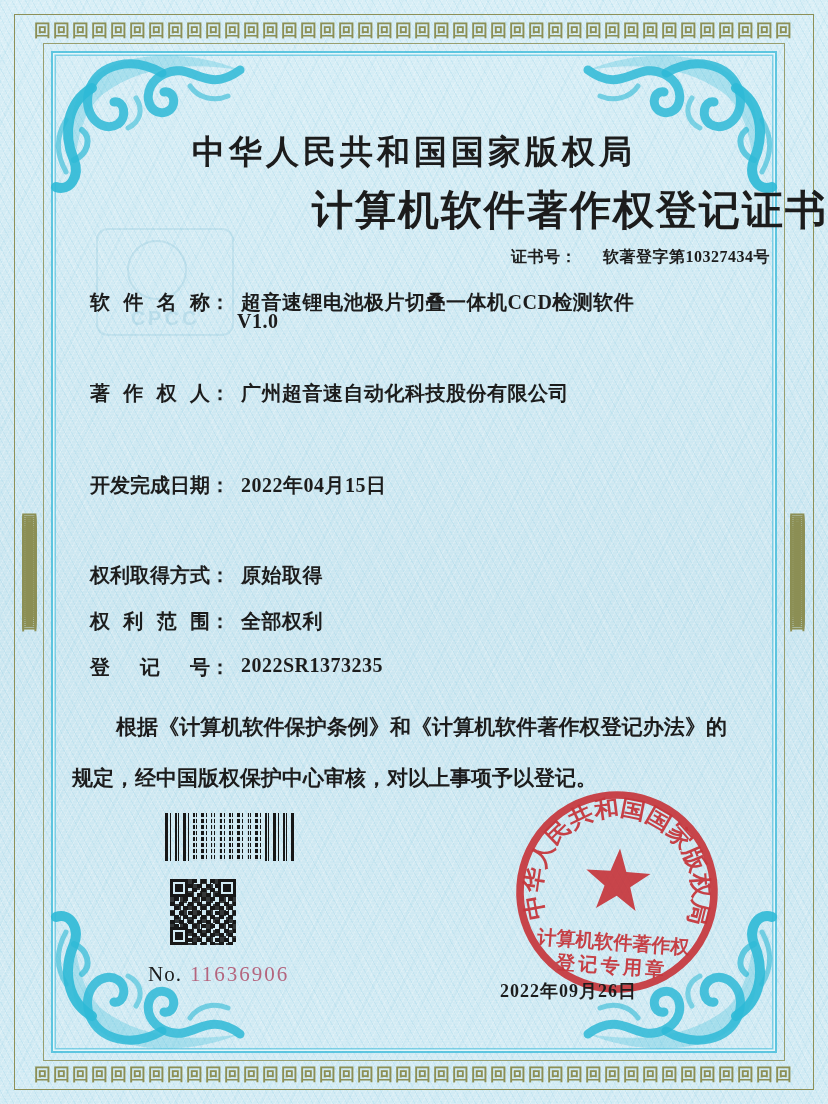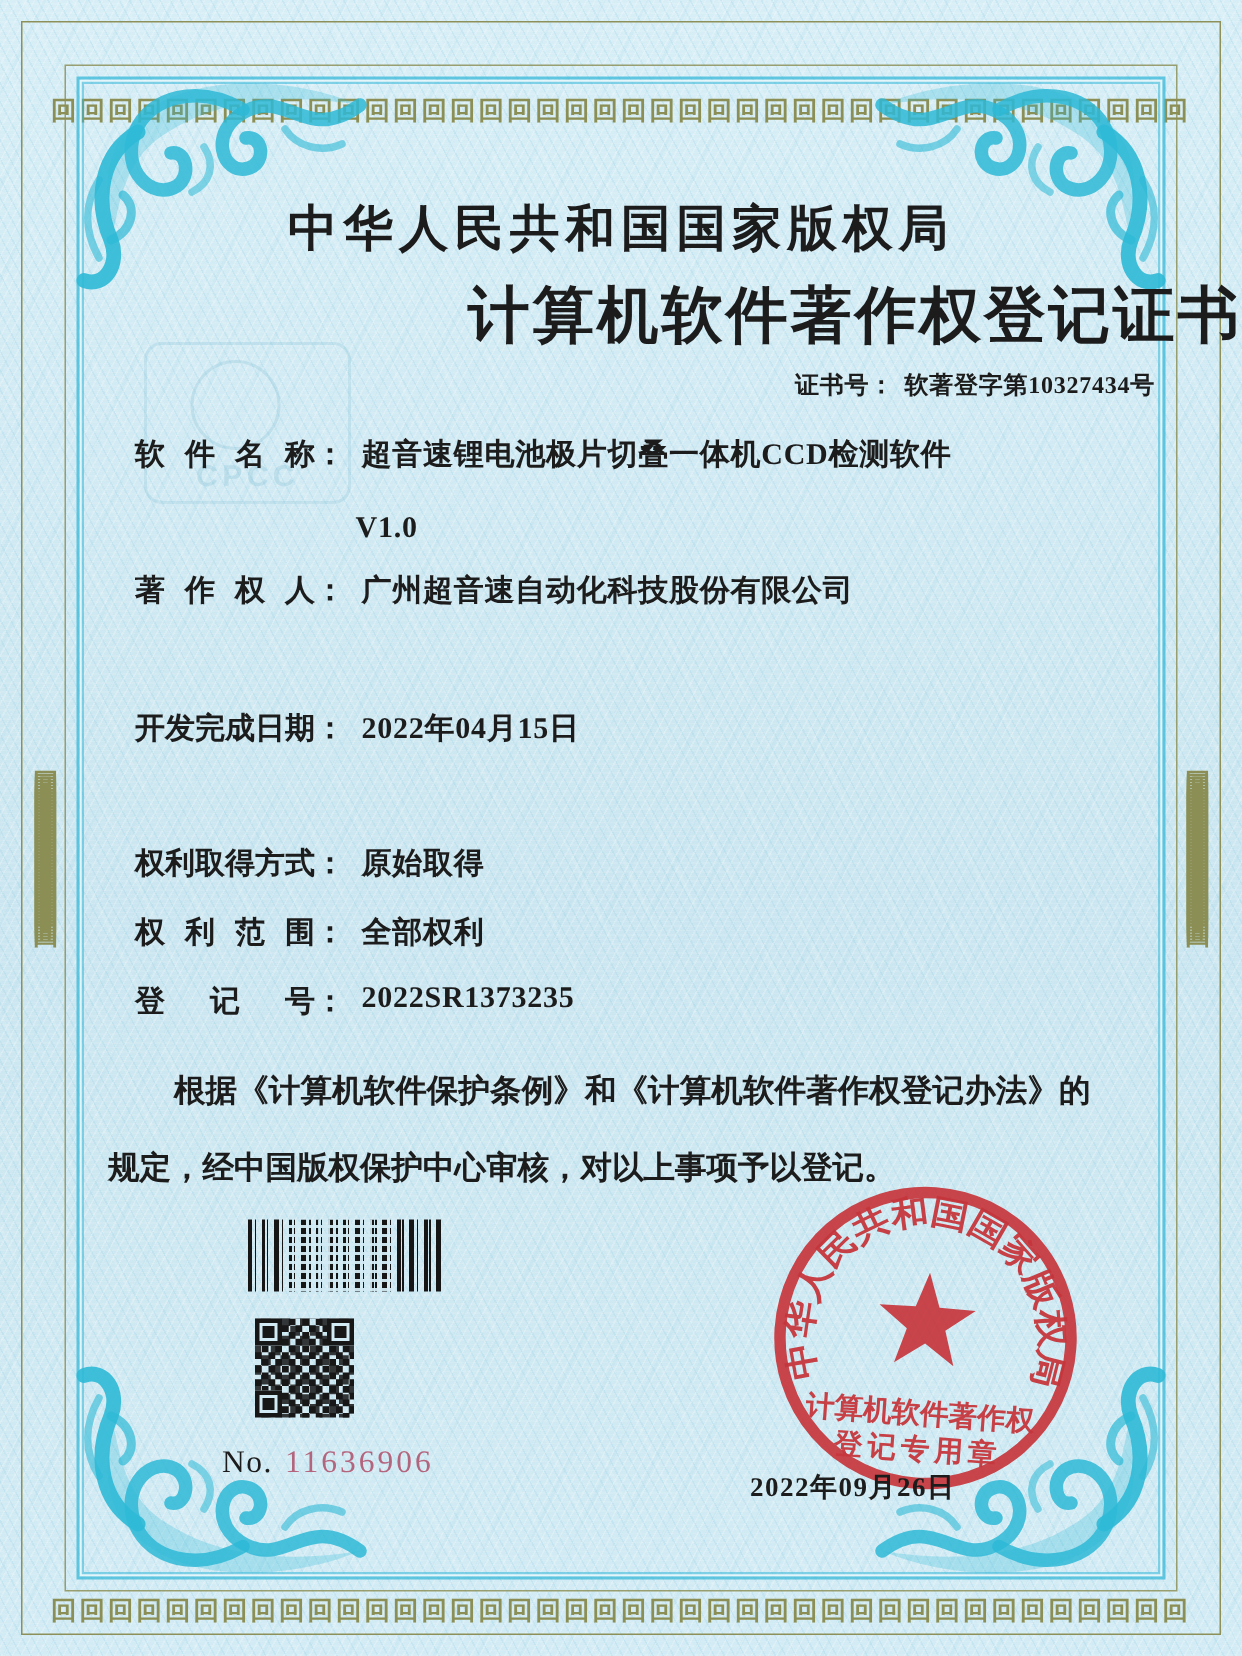--- a/index.html
+++ b/index.html
@@ -21,42 +21,42 @@
     opacity:.5;
   }
 
   
   .gold-line{position:absolute;border:1px solid #8d9058;pointer-events:none;}
   .gl-outer{inset:14px;}
   .gl-inner{inset:43px;border-color:rgba(141,144,88,.85);}
   .meander{position:absolute;color:#8c8f55;overflow:hidden;pointer-events:none;
            font-family:"DejaVu Sans",sans-serif;font-weight:bold;}
   .mk-h{left:17px;right:17px;height:24px;font-size:17px;line-height:25px;
-        letter-spacing:2px;text-align:center;white-space:nowrap;margin-top:44px;}
+        letter-spacing:2px;text-align:center;white-space:nowrap;}
   .mk-top{top:18px;} .mk-bottom{bottom:18px;}
   .mk-v{top:40px;bottom:40px;width:24px;writing-mode:vertical-rl;font-size:17px;
         letter-spacing:2px;text-align:center;white-space:nowrap;line-height:24px;}
   .mk-left{left:18px;} .mk-right{right:18px;}
   .cyan-line{position:absolute;inset:51px;border:2px solid rgba(53,184,216,.75);
              box-shadow:inset 0 0 0 1.5px rgba(255,255,255,.8), inset 0 0 0 3px rgba(53,184,216,.55);
              pointer-events:none;}
 
   .corner{position:absolute;width:205px;height:165px;pointer-events:none;}
   .c-tl{left:40px;top:40px;}
   .c-tr{right:40px;top:40px;transform:scaleX(-1);}
   .c-bl{left:40px;bottom:40px;transform:scaleY(-1);}
   .c-br{right:40px;bottom:40px;transform:scale(-1,-1);}
 
   
   .authority{position:absolute;top:130px;left:0;right:0;text-align:center;
     font-size:33px;font-weight:bold;letter-spacing:4px;}
   .cert-title{position:absolute;top:183px;left:0;right:0;text-align:right;
     font-size:41px;font-weight:bold;letter-spacing:2px;}
   .certno{position:absolute;top:247px;right:58px;font-size:16px;font-weight:bold;letter-spacing:.5px;}
-  .certno .v{margin-left:7px;}
+  .certno .v{margin-left:26px;}
 
   .row{position:absolute;left:90px;font-size:20px;font-weight:bold;white-space:nowrap;}
   .f-label{display:inline-block;width:120px;text-align:justify;text-align-last:justify;vertical-align:top;}
   .f-colon{display:inline-block;vertical-align:top;}
   .f-value{display:inline-block;margin-left:6px;letter-spacing:.5px;vertical-align:top;}
   .v2{position:absolute;left:237px;font-size:20px;font-weight:bold;letter-spacing:.5px;}
 
   .statement{position:absolute;left:72px;top:702px;width:655px;font-size:21px;
     font-weight:bold;line-height:51px;}
   .statement .l1{text-indent:44px;text-align:justify;text-align-last:justify;}
@@ -164,21 +164,21 @@
   <div class="authority">中华人民共和国国家版权局</div>
   <div class="cert-title">计算机软件著作权登记证书</div>
   <div class="certno">
     <span>证书号：</span><span class="v">软著登字第10327434号</span>
   </div>
 
   <div class="row" style="top:289px">
     <span class="f-label">软件名称</span><span class="f-colon">：</span>
     <span class="f-value">超音速锂电池极片切叠一体机CCD检测软件</span>
   </div>
-  <div class="v2" style="top:341px">V1.0</div>
+  <div class="v2" style="top:310px">V1.0</div>
 
   <div class="row" style="top:380px">
     <span class="f-label">著作权人</span><span class="f-colon">：</span>
     <span class="f-value">广州超音速自动化科技股份有限公司</span>
   </div>
 
   <div class="row" style="top:472px">
     <span class="f-label">开发完成日期</span><span class="f-colon">：</span>
     <span class="f-value">2022年04月15日</span>
   </div>

